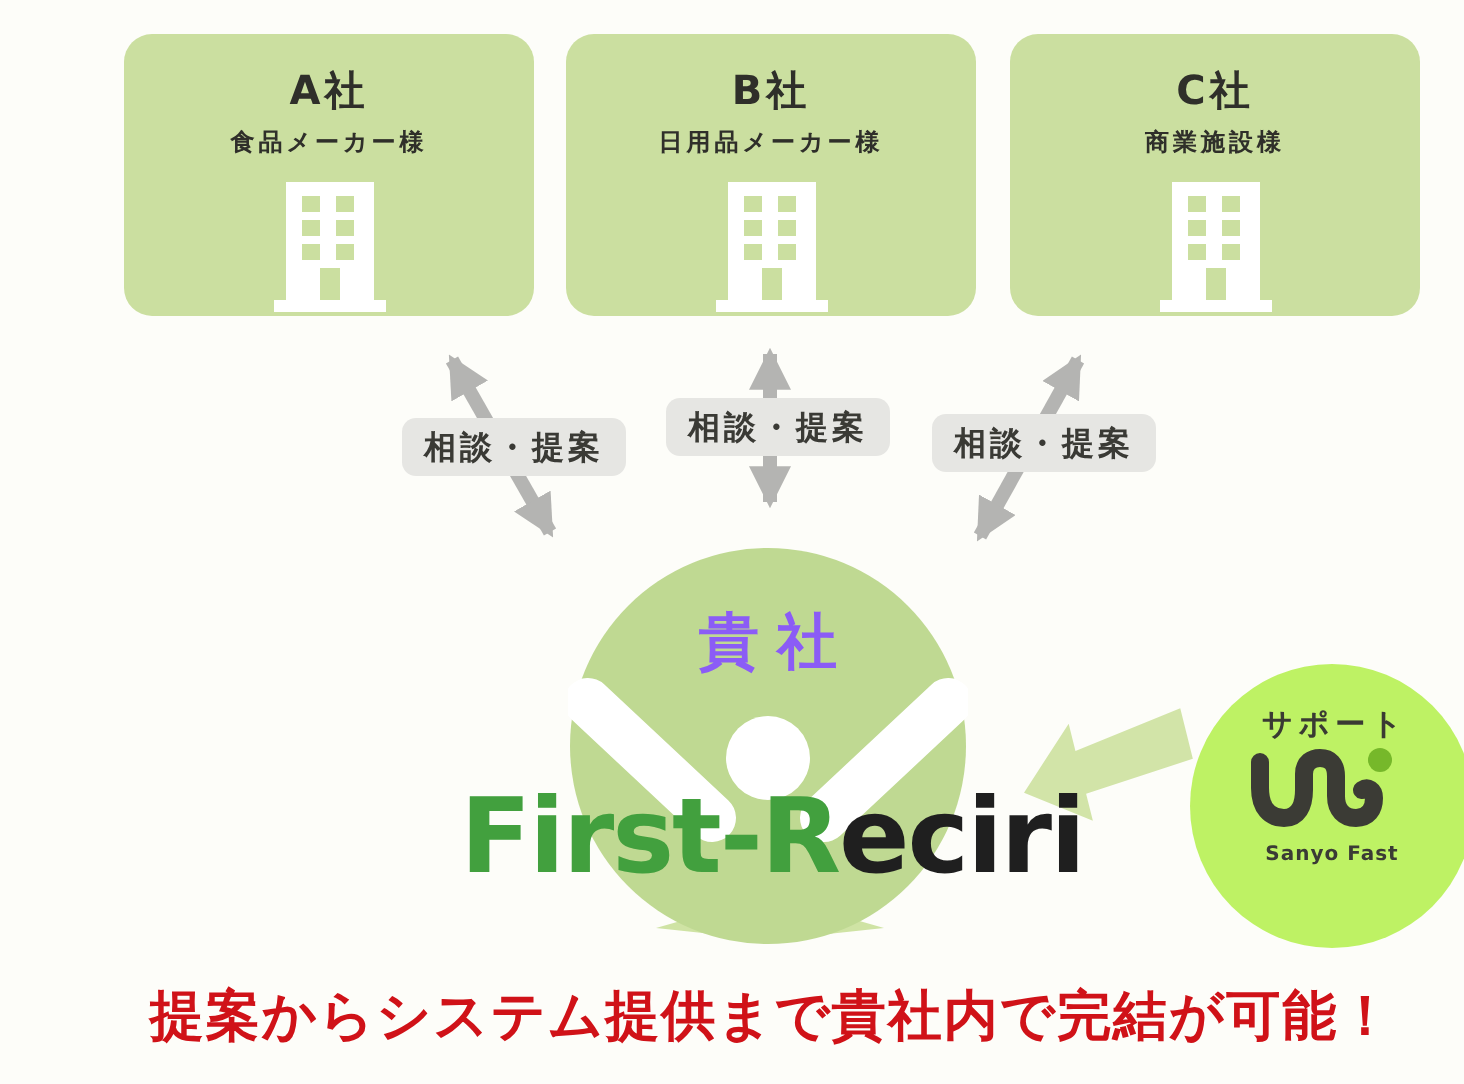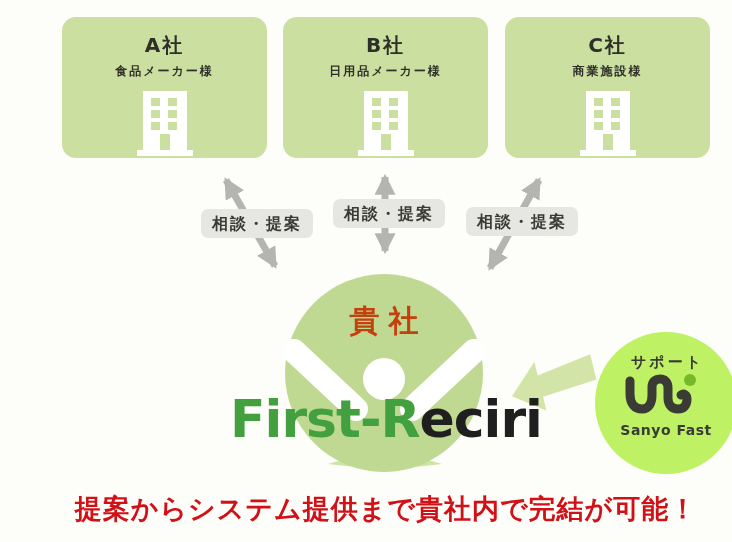--- a/index.html
+++ b/index.html
@@ -32,41 +32,41 @@
     padding:5px 11px;line-height:19px;white-space:nowrap;
   }
   .rel-label.left{left:181px;top:209px;}
   .rel-label.mid{left:313px;top:199px;}
   .rel-label.right{left:446px;top:207px;}
 
   
   .center-svg{position:absolute;left:264px;top:273px;z-index:1;}
   .center-label{
     position:absolute;left:264px;top:301px;width:200px;z-index:2;
-    text-align:center;font-size:30px;font-weight:bold;color:#c2410c;
+    text-align:center;font-size:30px;font-weight:bold;color:#8b5cf6;
     letter-spacing:9px;text-indent:9px;
   }
 
   
   .logo{
     position:absolute;left:0;top:396px;width:732px;z-index:3;
     text-align:center;font-size:52px;font-weight:bold;letter-spacing:-1px;
     line-height:46px;white-space:nowrap;
   }
   .logo .g{color:#42a03e;} .logo .d{color:#1f1f1f;}
 
   
   .support{
     position:absolute;left:575px;top:332px;width:142px;height:142px;z-index:2;
     background:#bef264;border-radius:50%;
     display:flex;flex-direction:column;align-items:center;
     padding-top:21px;box-sizing:border-box;
   }
   .support .badge{font-size:15px;font-weight:bold;color:#3a3a33;letter-spacing:3px;text-indent:3px;}
-  .support .brand{font-size:14px;font-weight:bold;color:#3b3b35;letter-spacing:0.5px;margin-top:2px;}
+  .support .brand{font-size:10px;font-weight:bold;color:#3b3b35;letter-spacing:0.5px;margin-top:2px;}
   .block-arrow{position:absolute;left:486px;top:338px;z-index:2;}
 
   
   .footer{
     position:absolute;left:0;top:491px;width:732px;z-index:2;
     text-align:center;font-size:27px;font-weight:bold;color:#d01218;
     letter-spacing:1px;line-height:36px;white-space:nowrap;
   }
 </style>
 </head>

